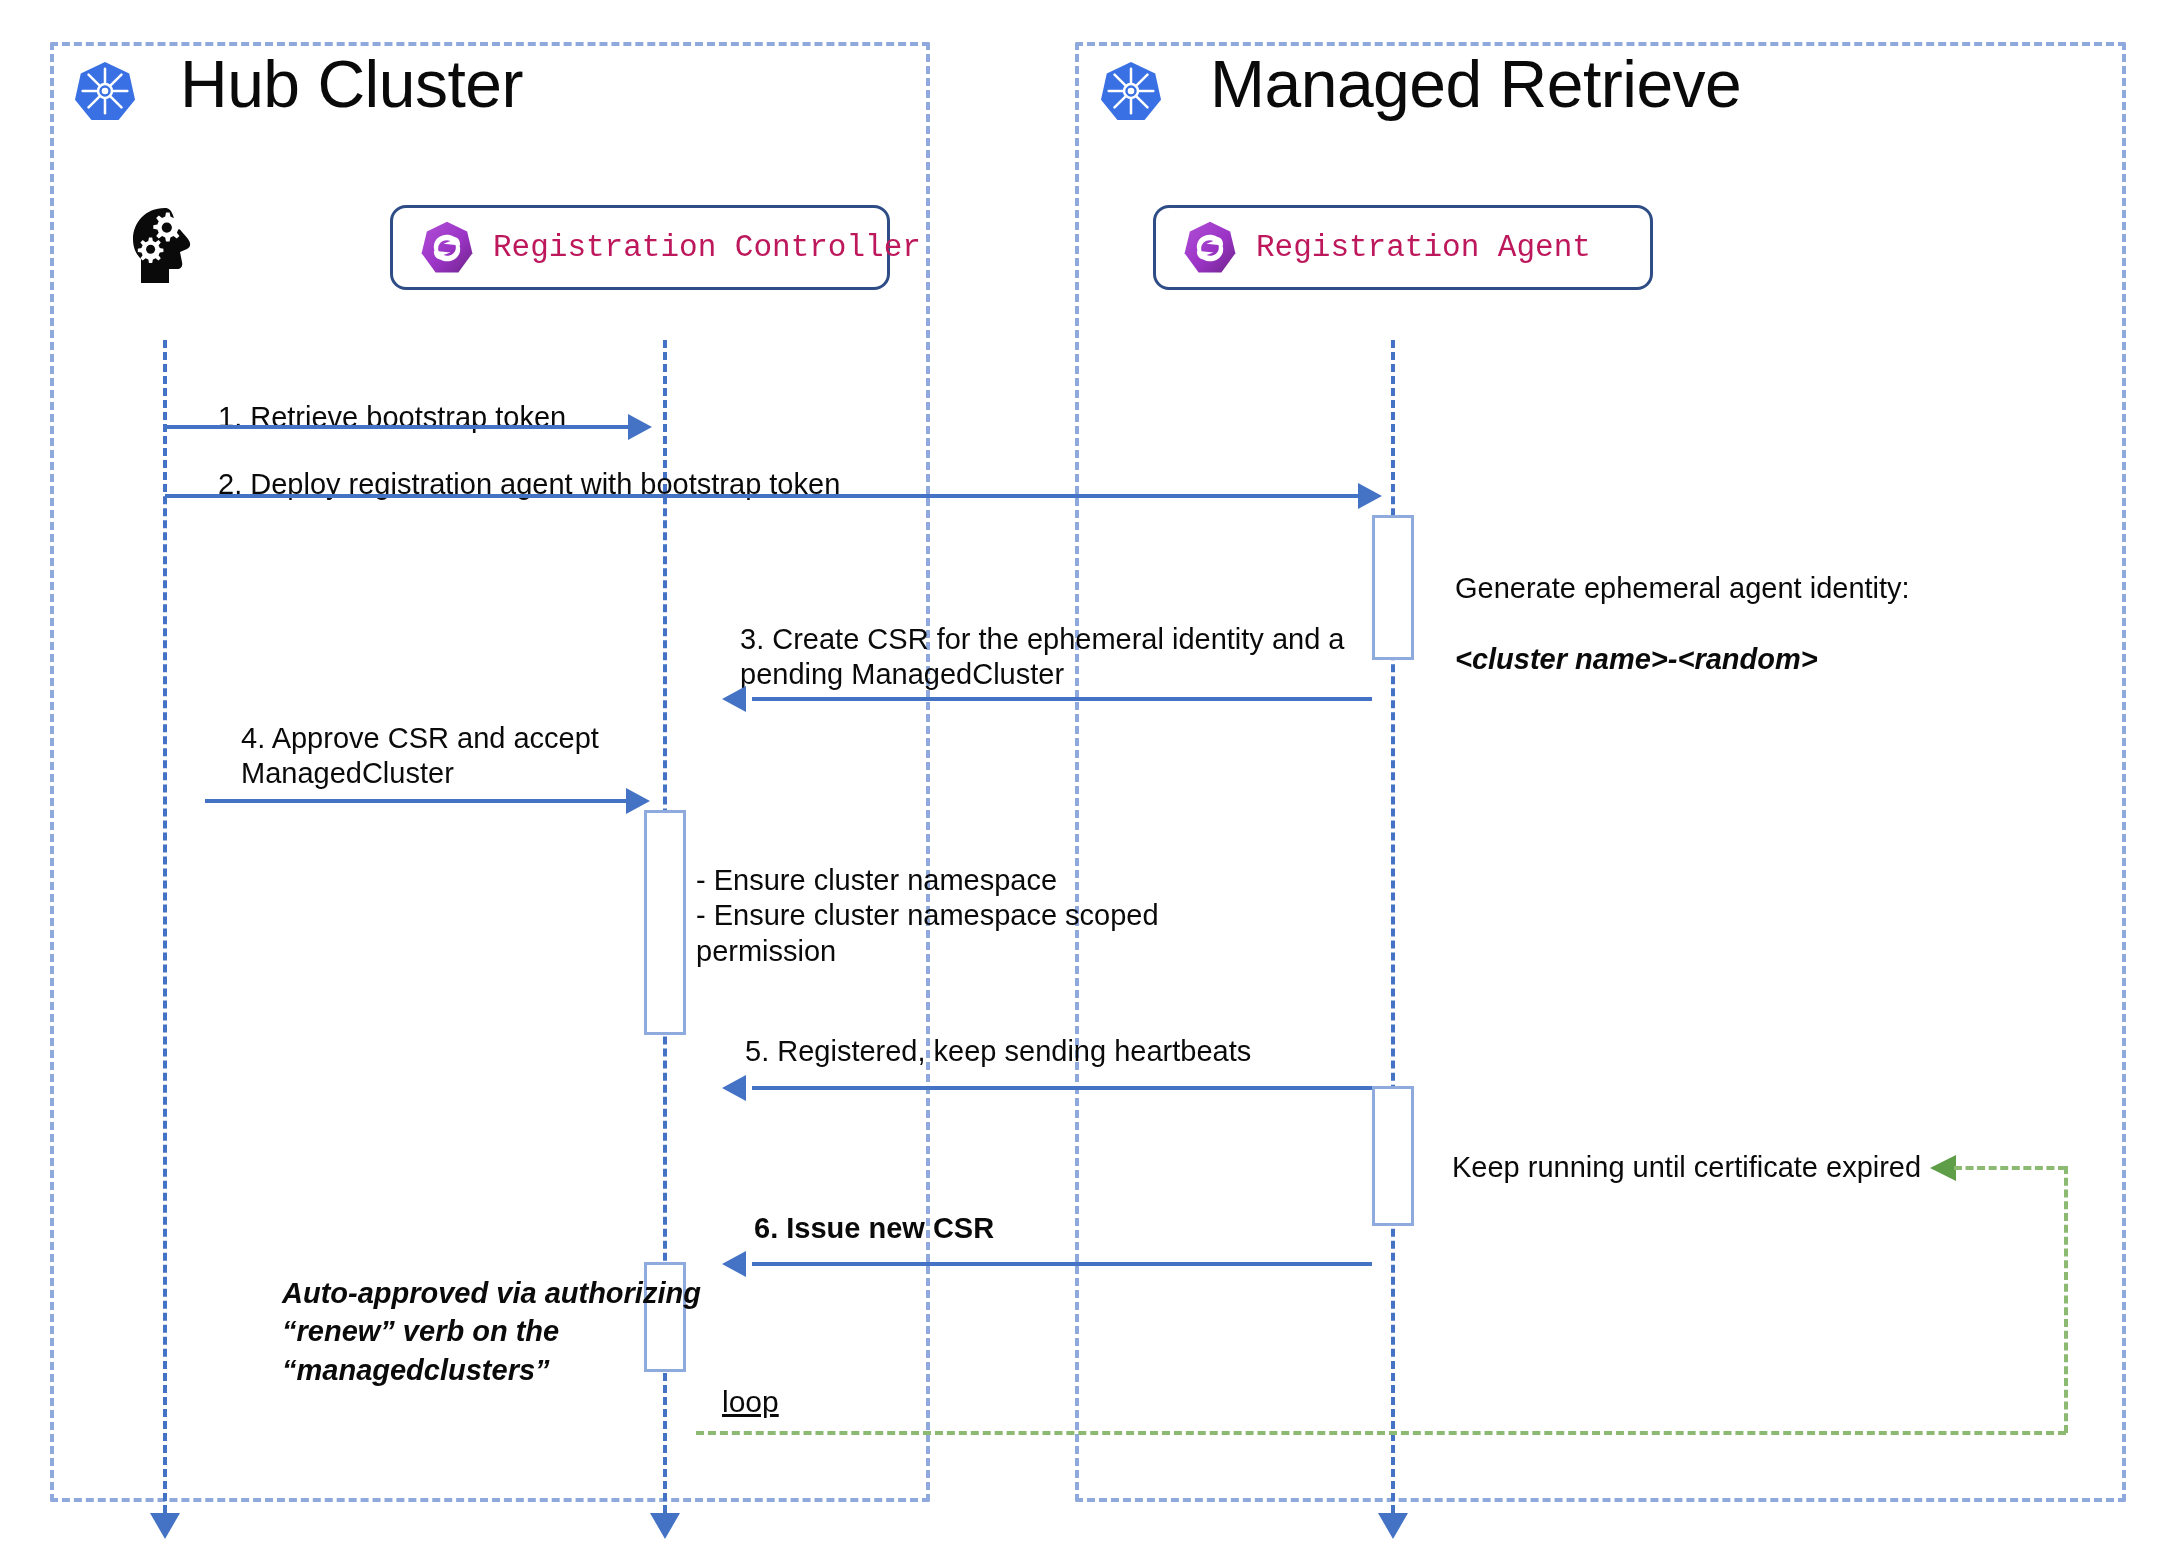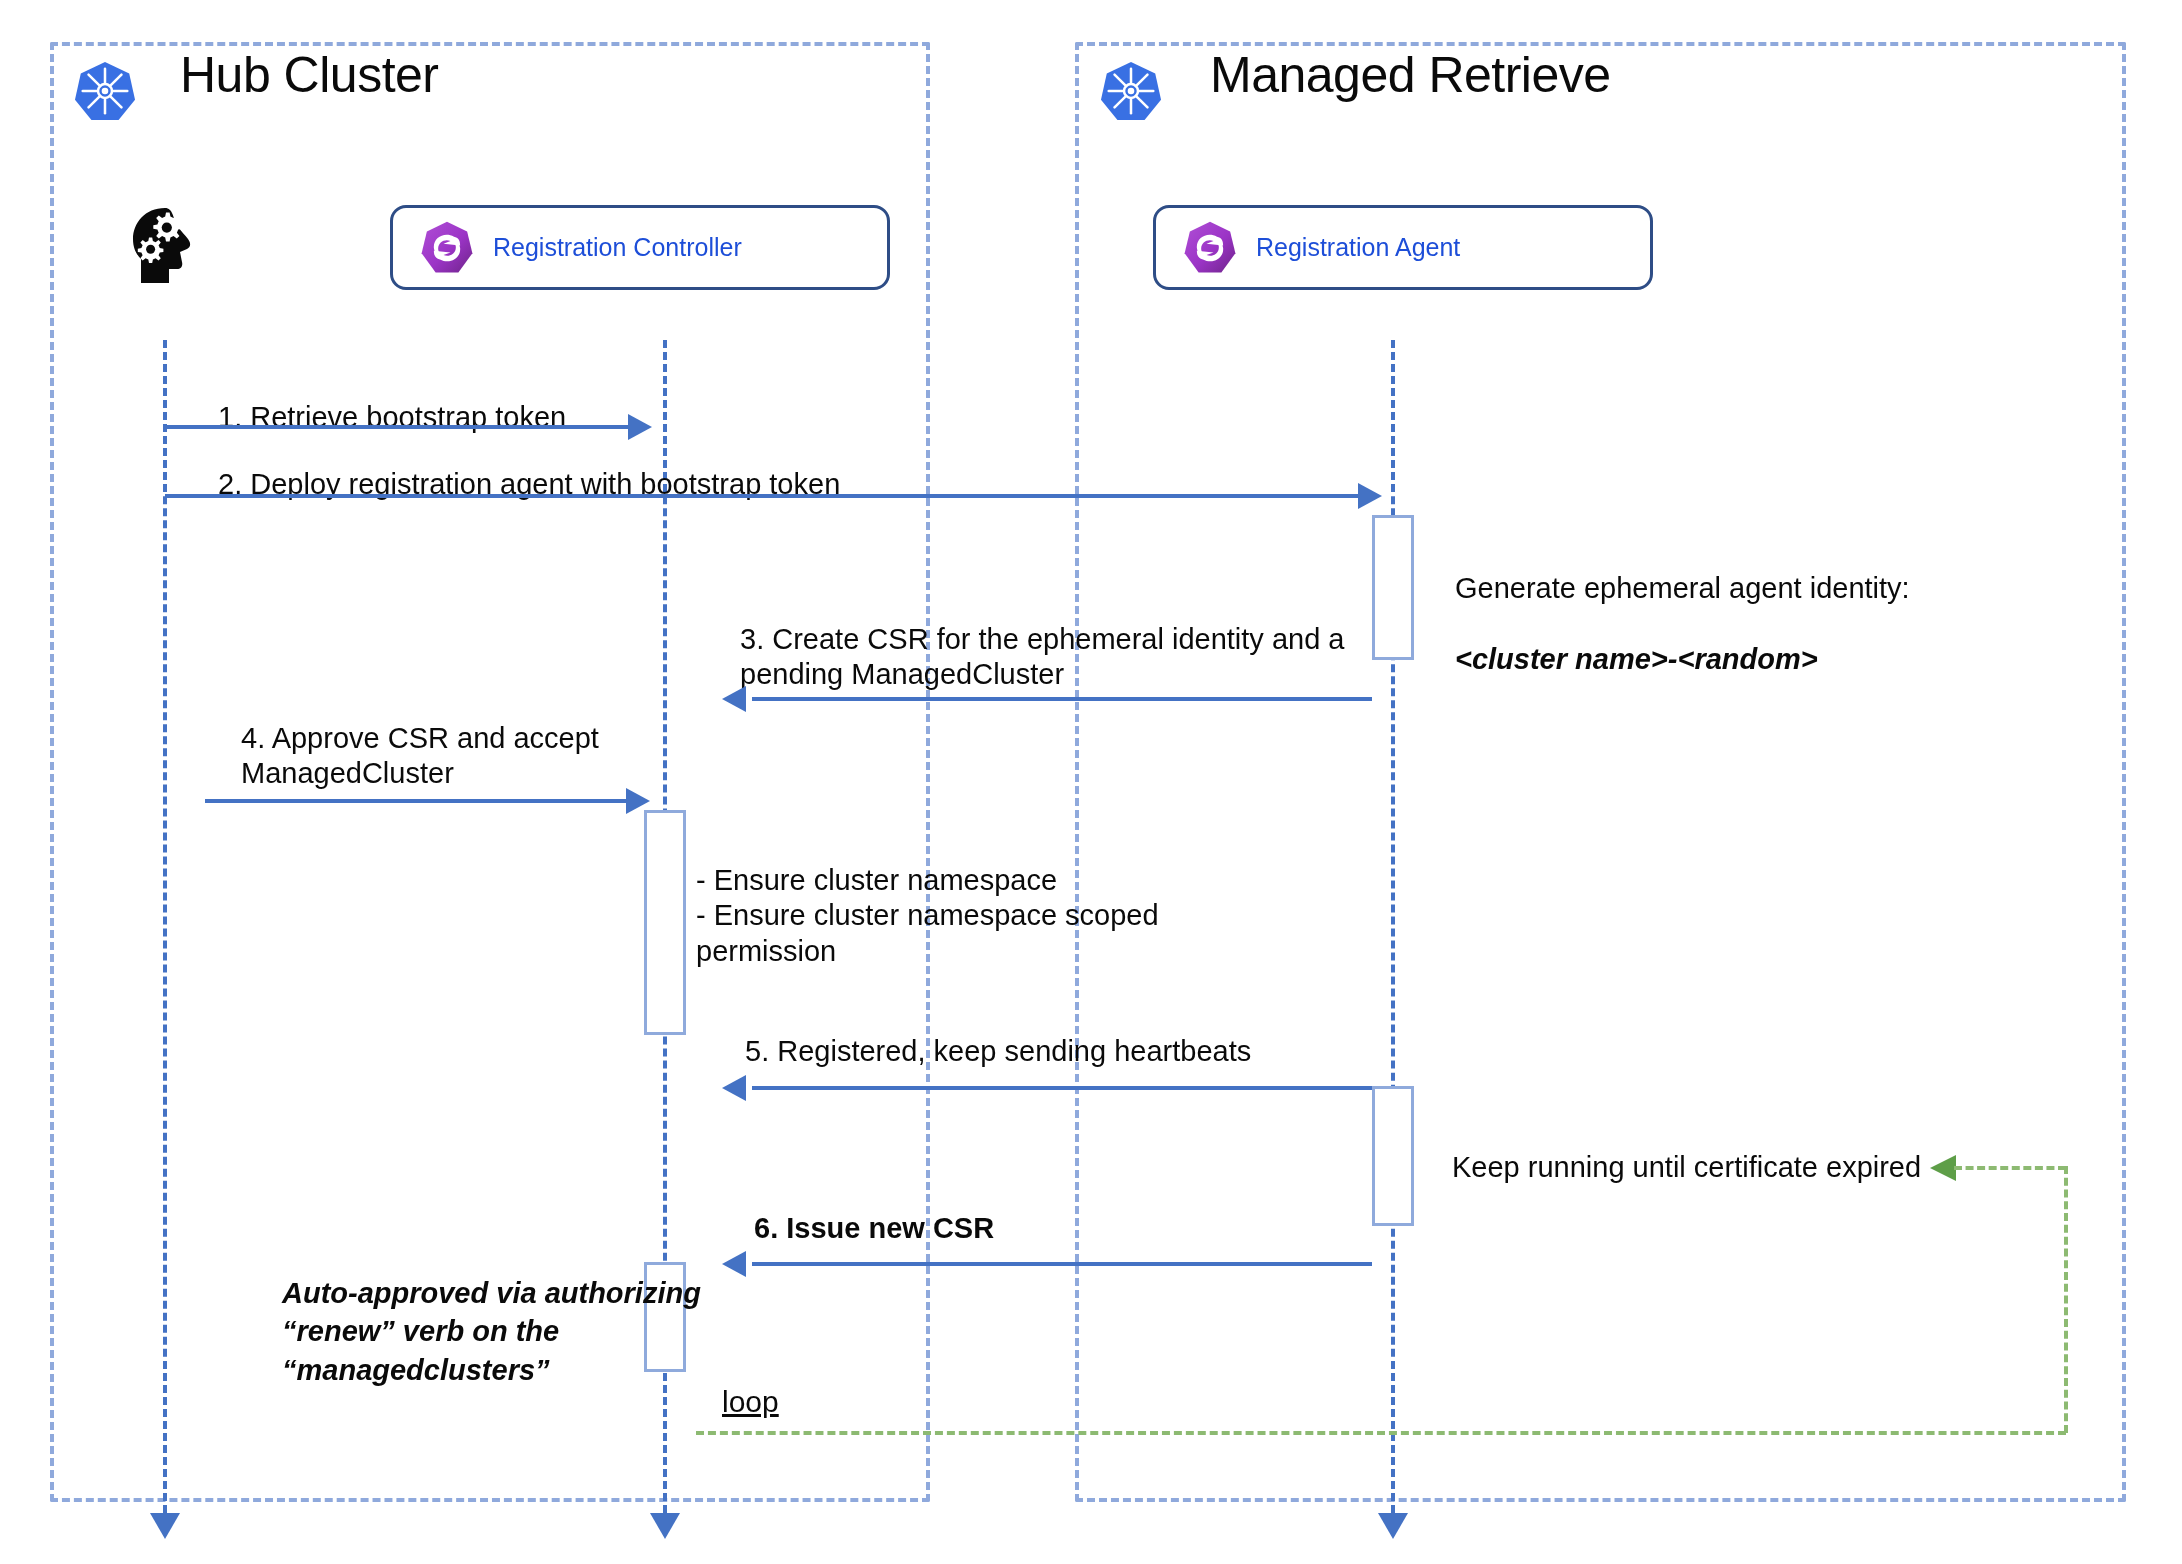--- a/index.html
+++ b/index.html
@@ -18,43 +18,44 @@
 
   
   .cluster-frame{
     position:absolute;
     border:4px dashed #8FA9DC;
     border-radius:2px;
     box-sizing:border-box;
   }
   .cluster-title{
     position:absolute;
-    font-size:50px;
+    font-size:66px;
     font-weight:400;
     letter-spacing:-0.5px;
     color:#0a0a0a;
     white-space:nowrap;
   }
 
   
   .participant{
     position:absolute;
     box-sizing:border-box;
     border:3px solid #2E4D86;
     border-radius:16px;
     background:#ffffff;
     display:flex;
     align-items:center;
     gap:18px;
     padding:0 26px;
   }
   .participant-label{
-    font-size:25px;
-    color:#1d4ed8;
+    font-size:31px;
+    color:#be185d;
     white-space:nowrap;
+    font-family:Liberation Mono, monospace;
   }
 
   
   .lifeline{
     position:absolute;
     width:0;
     border-left:4px dashed #4472C4;
   }
   .lifeline-arrow{
     position:absolute;

